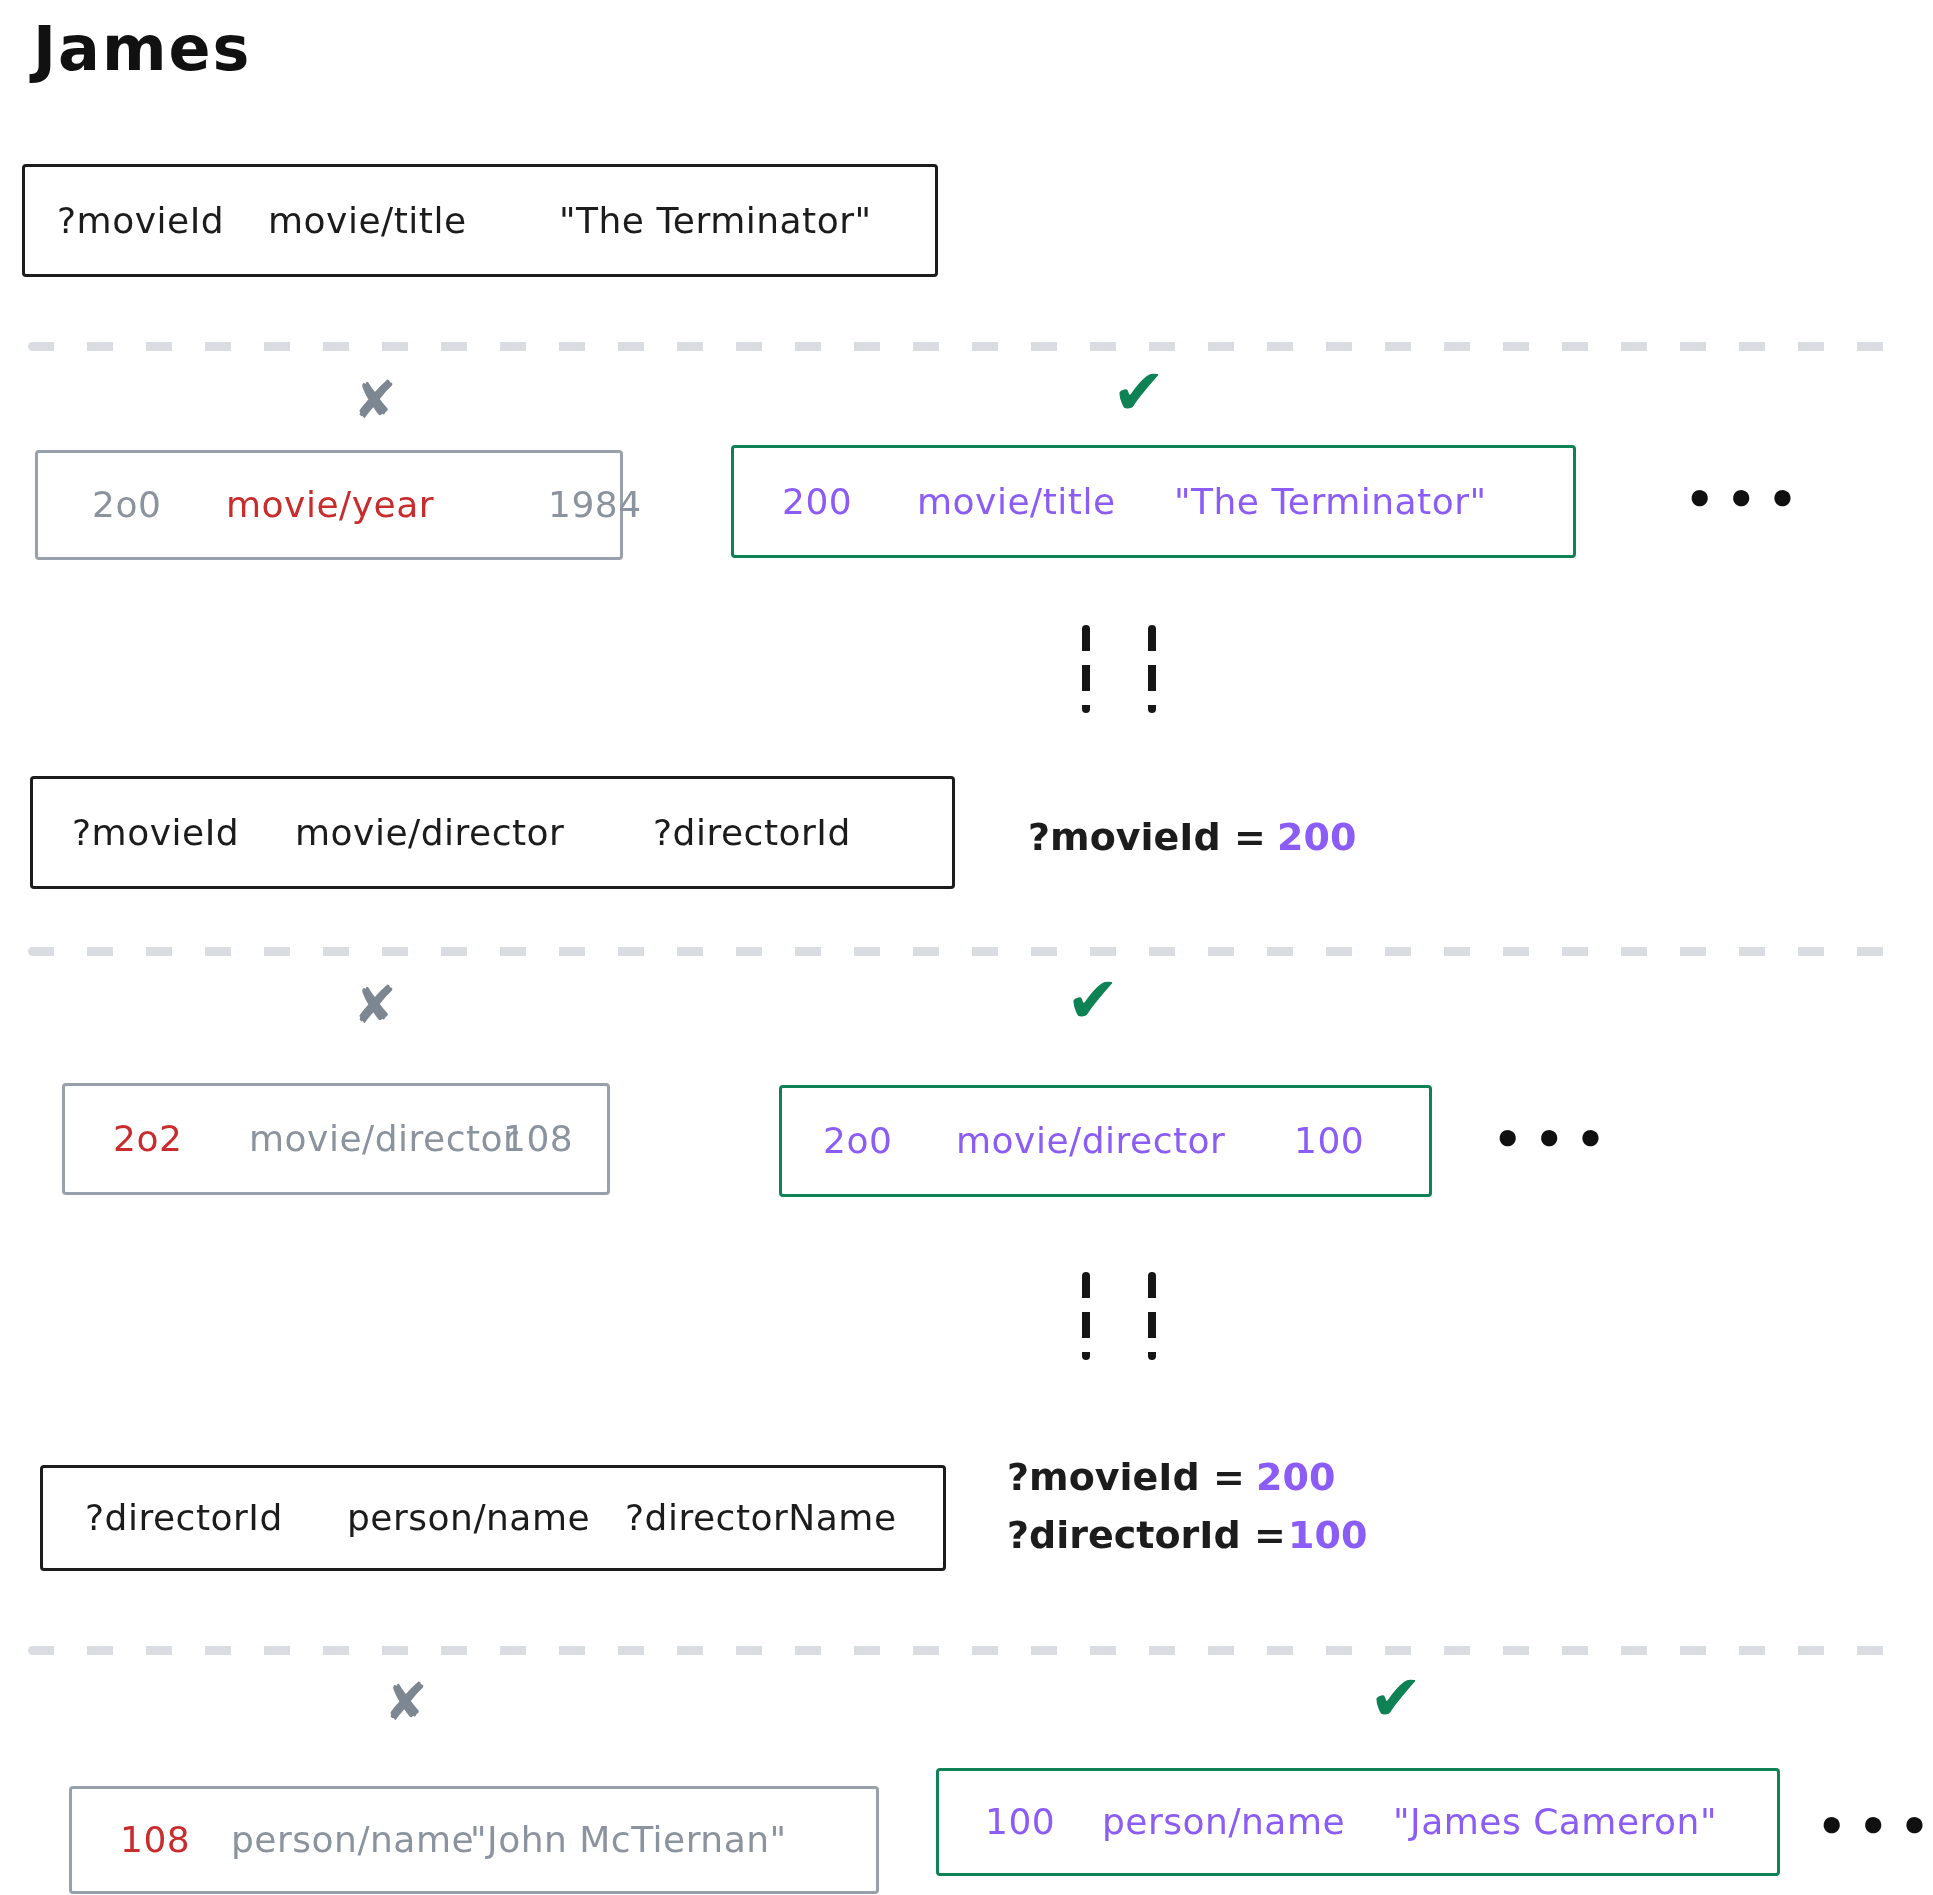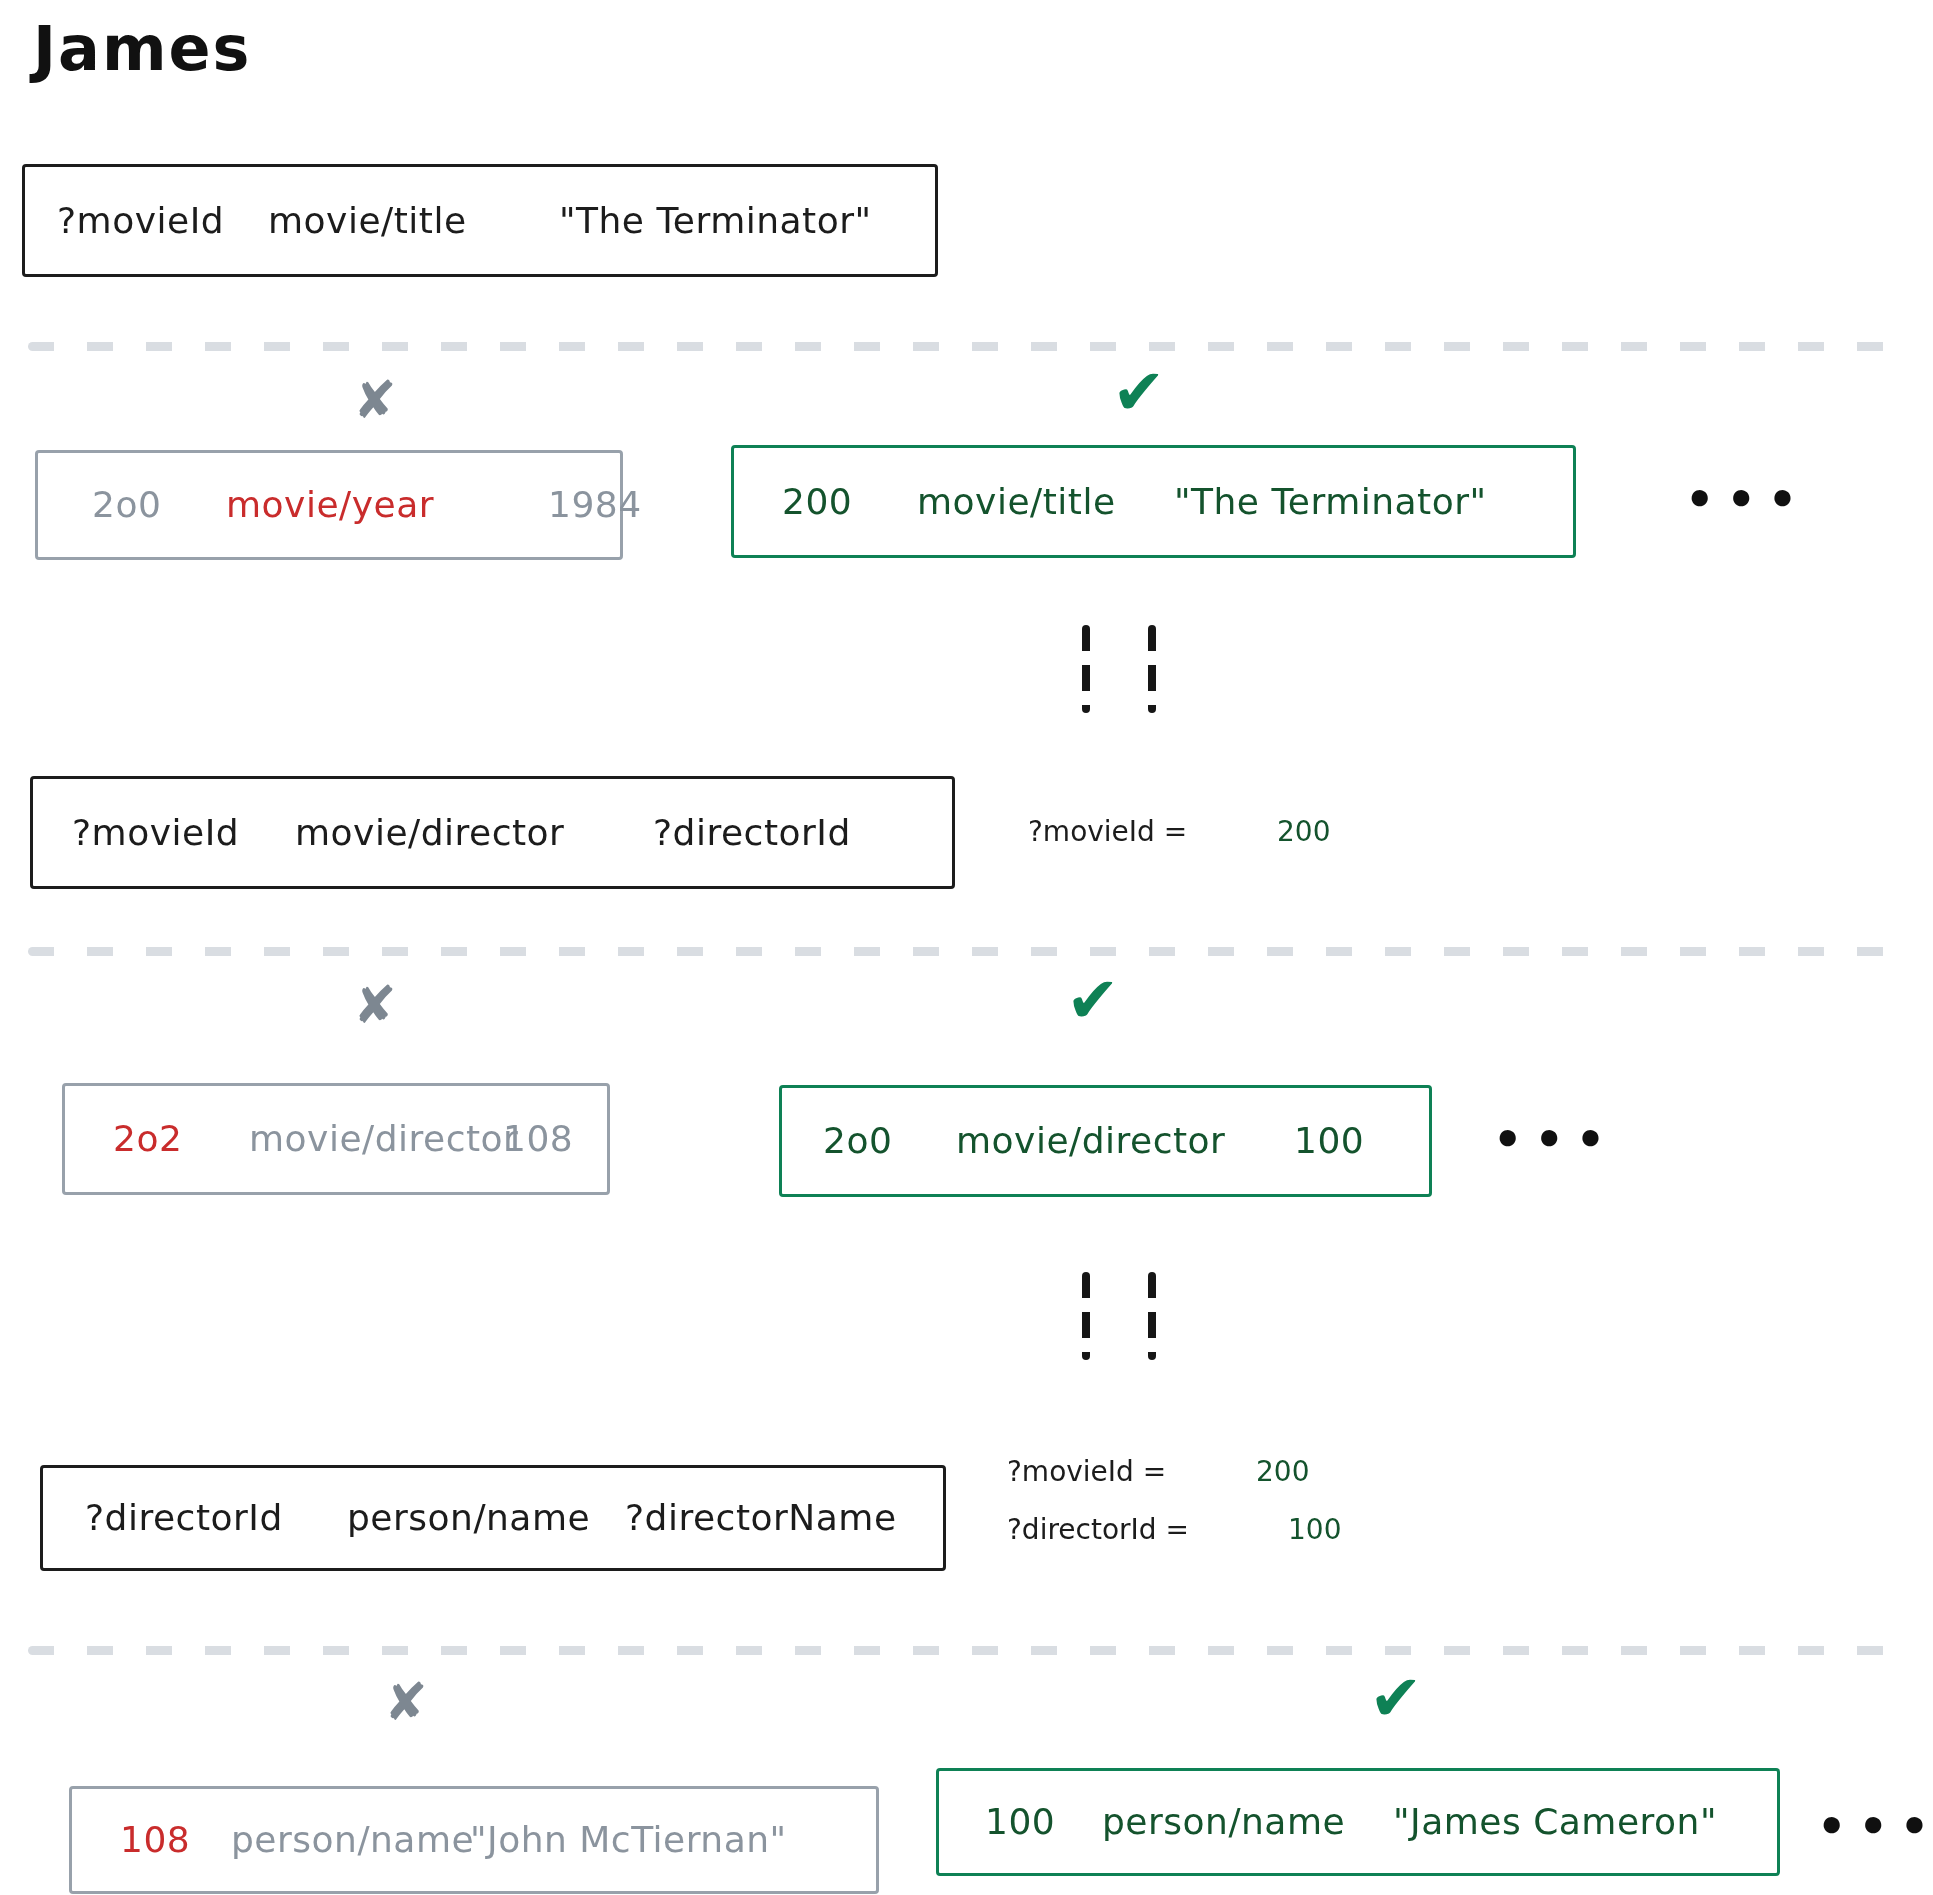--- a/index.html
+++ b/index.html
@@ -16,41 +16,41 @@
   }
   .box>span{
     position:absolute;top:50%;transform:translateY(-50%);
     font-size:36px;white-space:nowrap;letter-spacing:0.5px;line-height:1;
   }
   .box.gray{border-color:#98a1ab;border-width:3px}
   .box.green{border-color:#0e8155;border-width:3px}
   .t-black{color:#1c1c1c}
   .t-gray{color:#8b949e}
   .t-red{color:#c92c2c}
-  .t-green{color:#14532d}
+  .t-green{color:#8b5cf6}
   .sep{
     position:absolute;left:28px;width:1877px;height:9px;border-radius:5px;
     background:repeating-linear-gradient(90deg,#d9dde2 0 26px,transparent 26px 59px);
   }
   .xmark{
     position:absolute;font-size:52px;font-weight:700;color:#7d8791;line-height:1;
   }
   .check{
     position:absolute;font-size:64px;font-weight:700;color:#0e8155;line-height:1;
   }
   .dots{
     position:absolute;font-size:46px;font-weight:700;color:#101010;
     letter-spacing:12px;line-height:1;
   }
   .vdash{
     position:absolute;width:8px;height:88px;border-radius:4px;
     background:repeating-linear-gradient(180deg,#161616 0 26px,transparent 26px 40px);
   }
   .binding{
-    position:absolute;font-size:28px;line-height:1;white-space:nowrap;font-weight:400;
+    position:absolute;font-size:38px;line-height:1;white-space:nowrap;font-weight:700;
   }
 </style>
 </head>
 <body>
 
 <div class="title">James</div>
 
 <div class="box" style="left:22px;top:164px;width:910px;height:107px">
   <span class="t-black" style="left:32px">?movieId</span>
   <span class="t-black" style="left:243px">movie/title</span>

